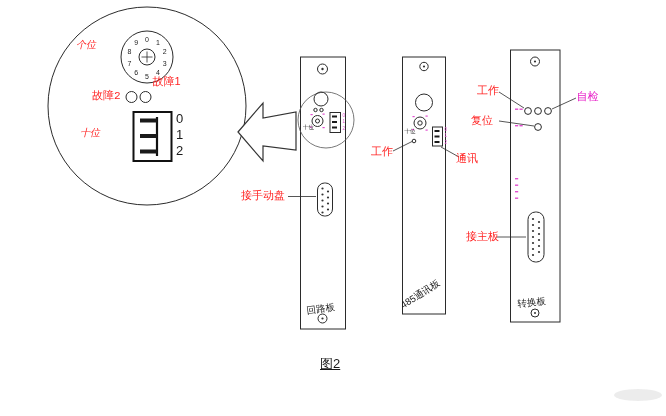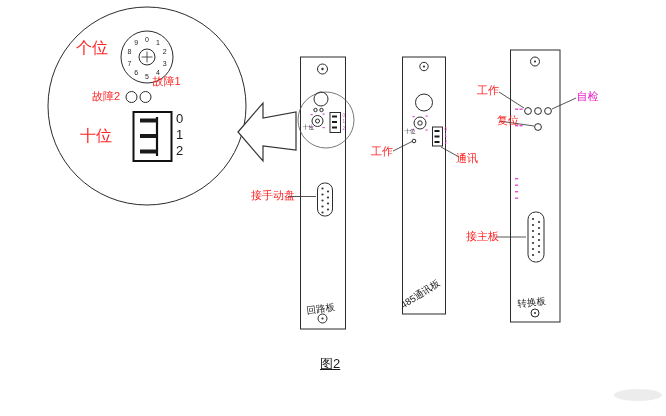--- a/index.html
+++ b/index.html
@@ -13,21 +13,21 @@
   .ln2{fill:#ffffff;stroke:#111111;stroke-width:2;}
   .lnthin{fill:none;stroke:#555555;stroke-width:0.8;}
   .lead{stroke:#2b2b2b;stroke-width:0.8;}
   .bar{fill:#1a1a1a;}
   .dot{fill:#333333;}
   .spk{fill:#e24fd0;}
   .lbl{position:absolute;white-space:nowrap;line-height:1;}
   .red{color:#ff2222;}
   .mag{color:#e820c8;}
   .dark{color:#1a1a1a;}
-  .fs14{font-size:16px;}
+  .fs14{font-size:10px;font-style:italic;}
   .fs11{font-size:11px;}
   .fs13{font-size:13px;}
   .fs9{font-size:9.5px;}
   .fs5{font-size:5.5px;}
   .fs4{font-size:4.5px;color:#e24fd0;}
   .rd{position:absolute;font-size:7px;color:#222;transform:translate(-50%,-50%);}
   .rot8n{transform:rotate(-8deg);transform-origin:left top;}
   .rot33n{transform:rotate(-33deg);transform-origin:left top;}
   .rot6n{transform:rotate(-6deg);transform-origin:left top;}
 </style>
@@ -140,21 +140,21 @@
     <circle cx="539" cy="246" r="1.1" class="dot"></circle>
     <circle cx="539" cy="252" r="1.1" class="dot"></circle>
     <line x1="497" y1="237" x2="526" y2="237" class="lead"></line>
     <circle cx="535" cy="313" r="4" class="ln"></circle>
     <circle cx="535" cy="313" r="1" class="dot"></circle>
 
     <ellipse cx="638" cy="395" rx="24" ry="6" fill="#dcdcdc" opacity="0.55"></ellipse>
   </svg>
 
   <div class="lbl red fs14" style="left:76px;top:40px;">个位</div>
-  <div class="lbl red fs11" style="left:92px;top:91px;">故障2</div>
+  <div class="lbl red fs11" style="left:92px;top:91px;font-family:Liberation Mono, monospace;">故障2</div>
   <div class="lbl red fs11" style="left:152.5px;top:76px;">故障1</div>
   <div class="lbl red fs14" style="left:80px;top:128px;">十位</div>
 
   <span class="rd" style="left:147px;top:38.5px;">0</span>
   <span class="rd" style="left:157.9px;top:42px;">1</span>
   <span class="rd" style="left:164.6px;top:51.3px;">2</span>
   <span class="rd" style="left:164.6px;top:62.7px;">3</span>
   <span class="rd" style="left:157.9px;top:72px;">4</span>
   <span class="rd" style="left:147px;top:75.5px;">5</span>
   <span class="rd" style="left:136.1px;top:72px;">6</span>
@@ -163,32 +163,32 @@
   <span class="rd" style="left:136.1px;top:42px;">9</span>
 
   <div class="lbl dark fs13" style="left:176px;top:112px;">0</div>
   <div class="lbl dark fs13" style="left:176px;top:128px;">1</div>
   <div class="lbl dark fs13" style="left:176px;top:144px;">2</div>
 
   <div class="lbl dark fs5" style="left:303px;top:124.5px;">十位</div>
   <div class="lbl fs4" style="left:342.5px;top:113.5px;">0</div>
   <div class="lbl fs4" style="left:342.5px;top:120px;">1</div>
   <div class="lbl fs4" style="left:342.5px;top:126.5px;">2</div>
-  <div class="lbl red fs11" style="left:251px;top:190px;font-family:Liberation Serif, serif;">接手动盘</div>
+  <div class="lbl red fs11" style="left:241px;top:190px;font-family:Liberation Serif, serif;">接手动盘</div>
   <div class="lbl dark fs9 rot8n" style="left:306px;top:306px;">回路板</div>
 
   <div class="lbl dark fs5" style="left:404.5px;top:129px;">十位</div>
   <div class="lbl fs4" style="left:444.5px;top:127.5px;">0</div>
   <div class="lbl fs4" style="left:444.5px;top:134px;">1</div>
   <div class="lbl fs4" style="left:444.5px;top:140.5px;">2</div>
   <div class="lbl red fs11" style="left:371px;top:146px;">工作</div>
   <div class="lbl red fs11" style="left:456px;top:152.5px;">通讯</div>
   <div class="lbl dark fs9 rot33n" style="left:399px;top:302px;">485通讯板</div>
 
   <div class="lbl red fs11" style="left:477px;top:85px;">工作</div>
   <div class="lbl mag fs11" style="left:576.5px;top:90.5px;">自检</div>
-  <div class="lbl red fs11" style="left:497px;top:114.5px;">复位</div>
+  <div class="lbl red fs11" style="left:471px;top:114.5px;">复位</div>
   <div class="lbl red fs11" style="left:466px;top:230.5px;">接主板</div>
   <div class="lbl dark fs9 rot6n" style="left:517px;top:299px;">转换板</div>
 
   <div class="lbl dark fs13" style="left:320px;top:357px;text-decoration:underline;">图2</div>
 
 </div>
 
 </body></html>

